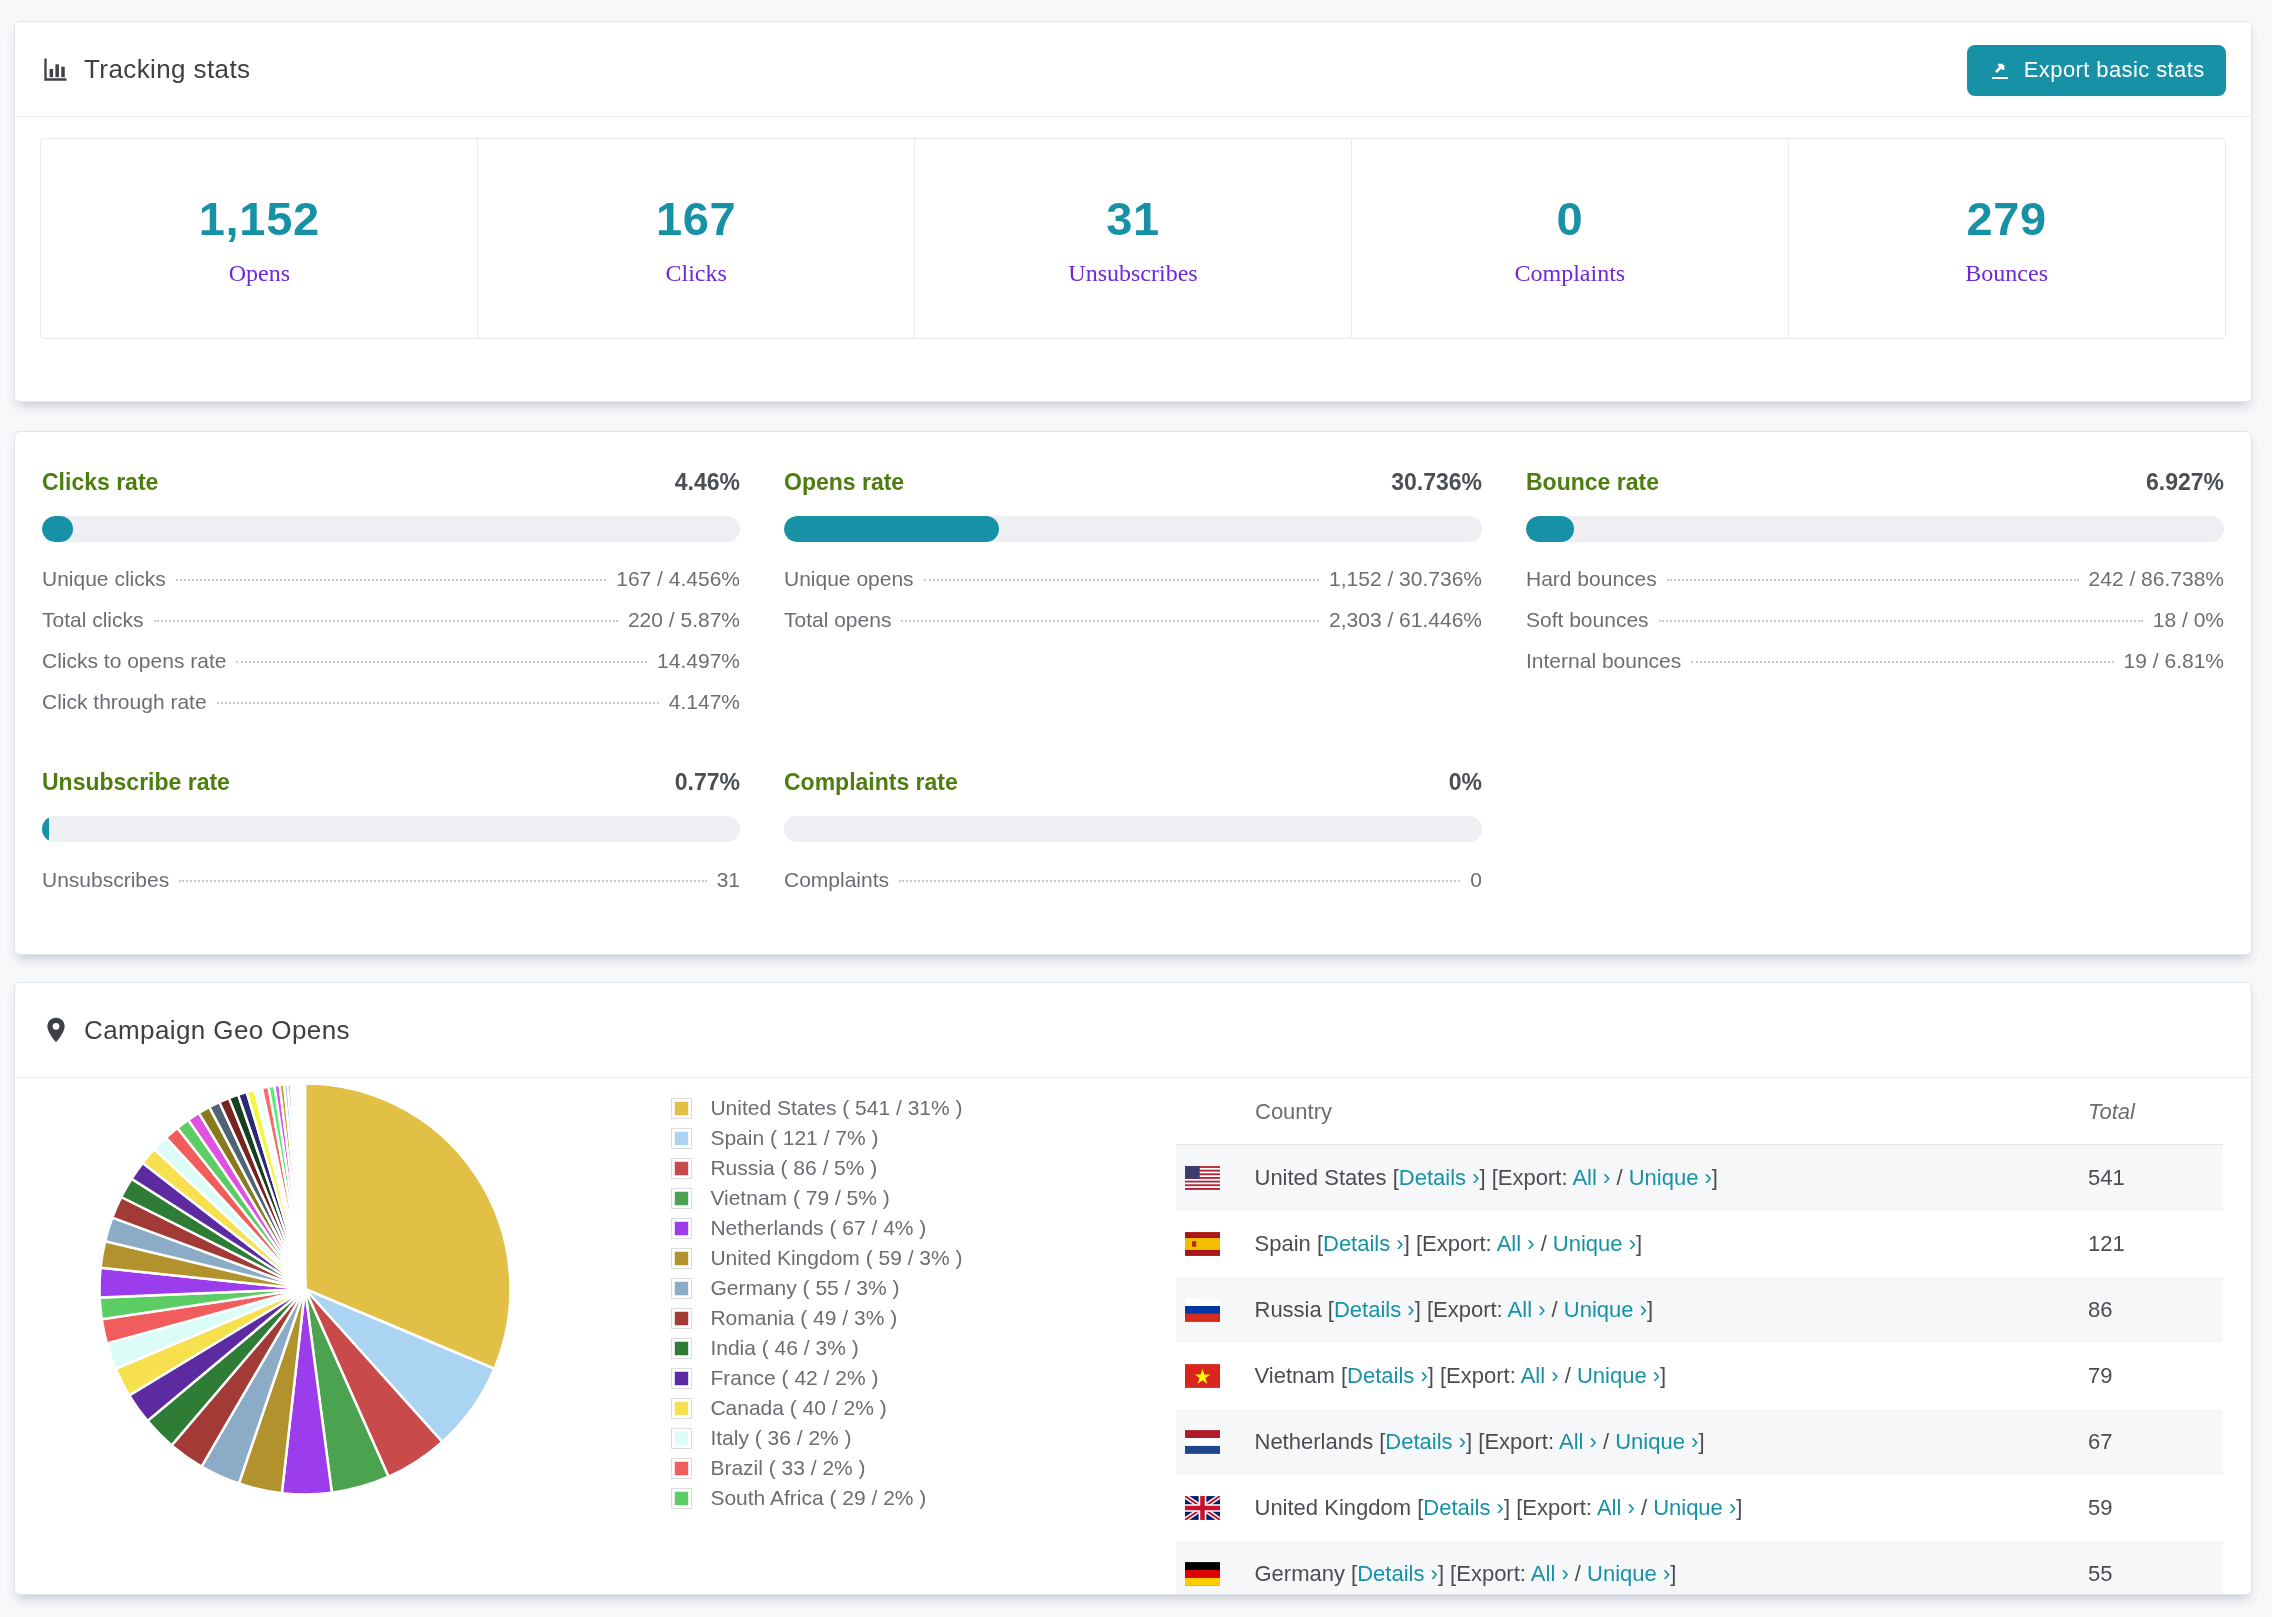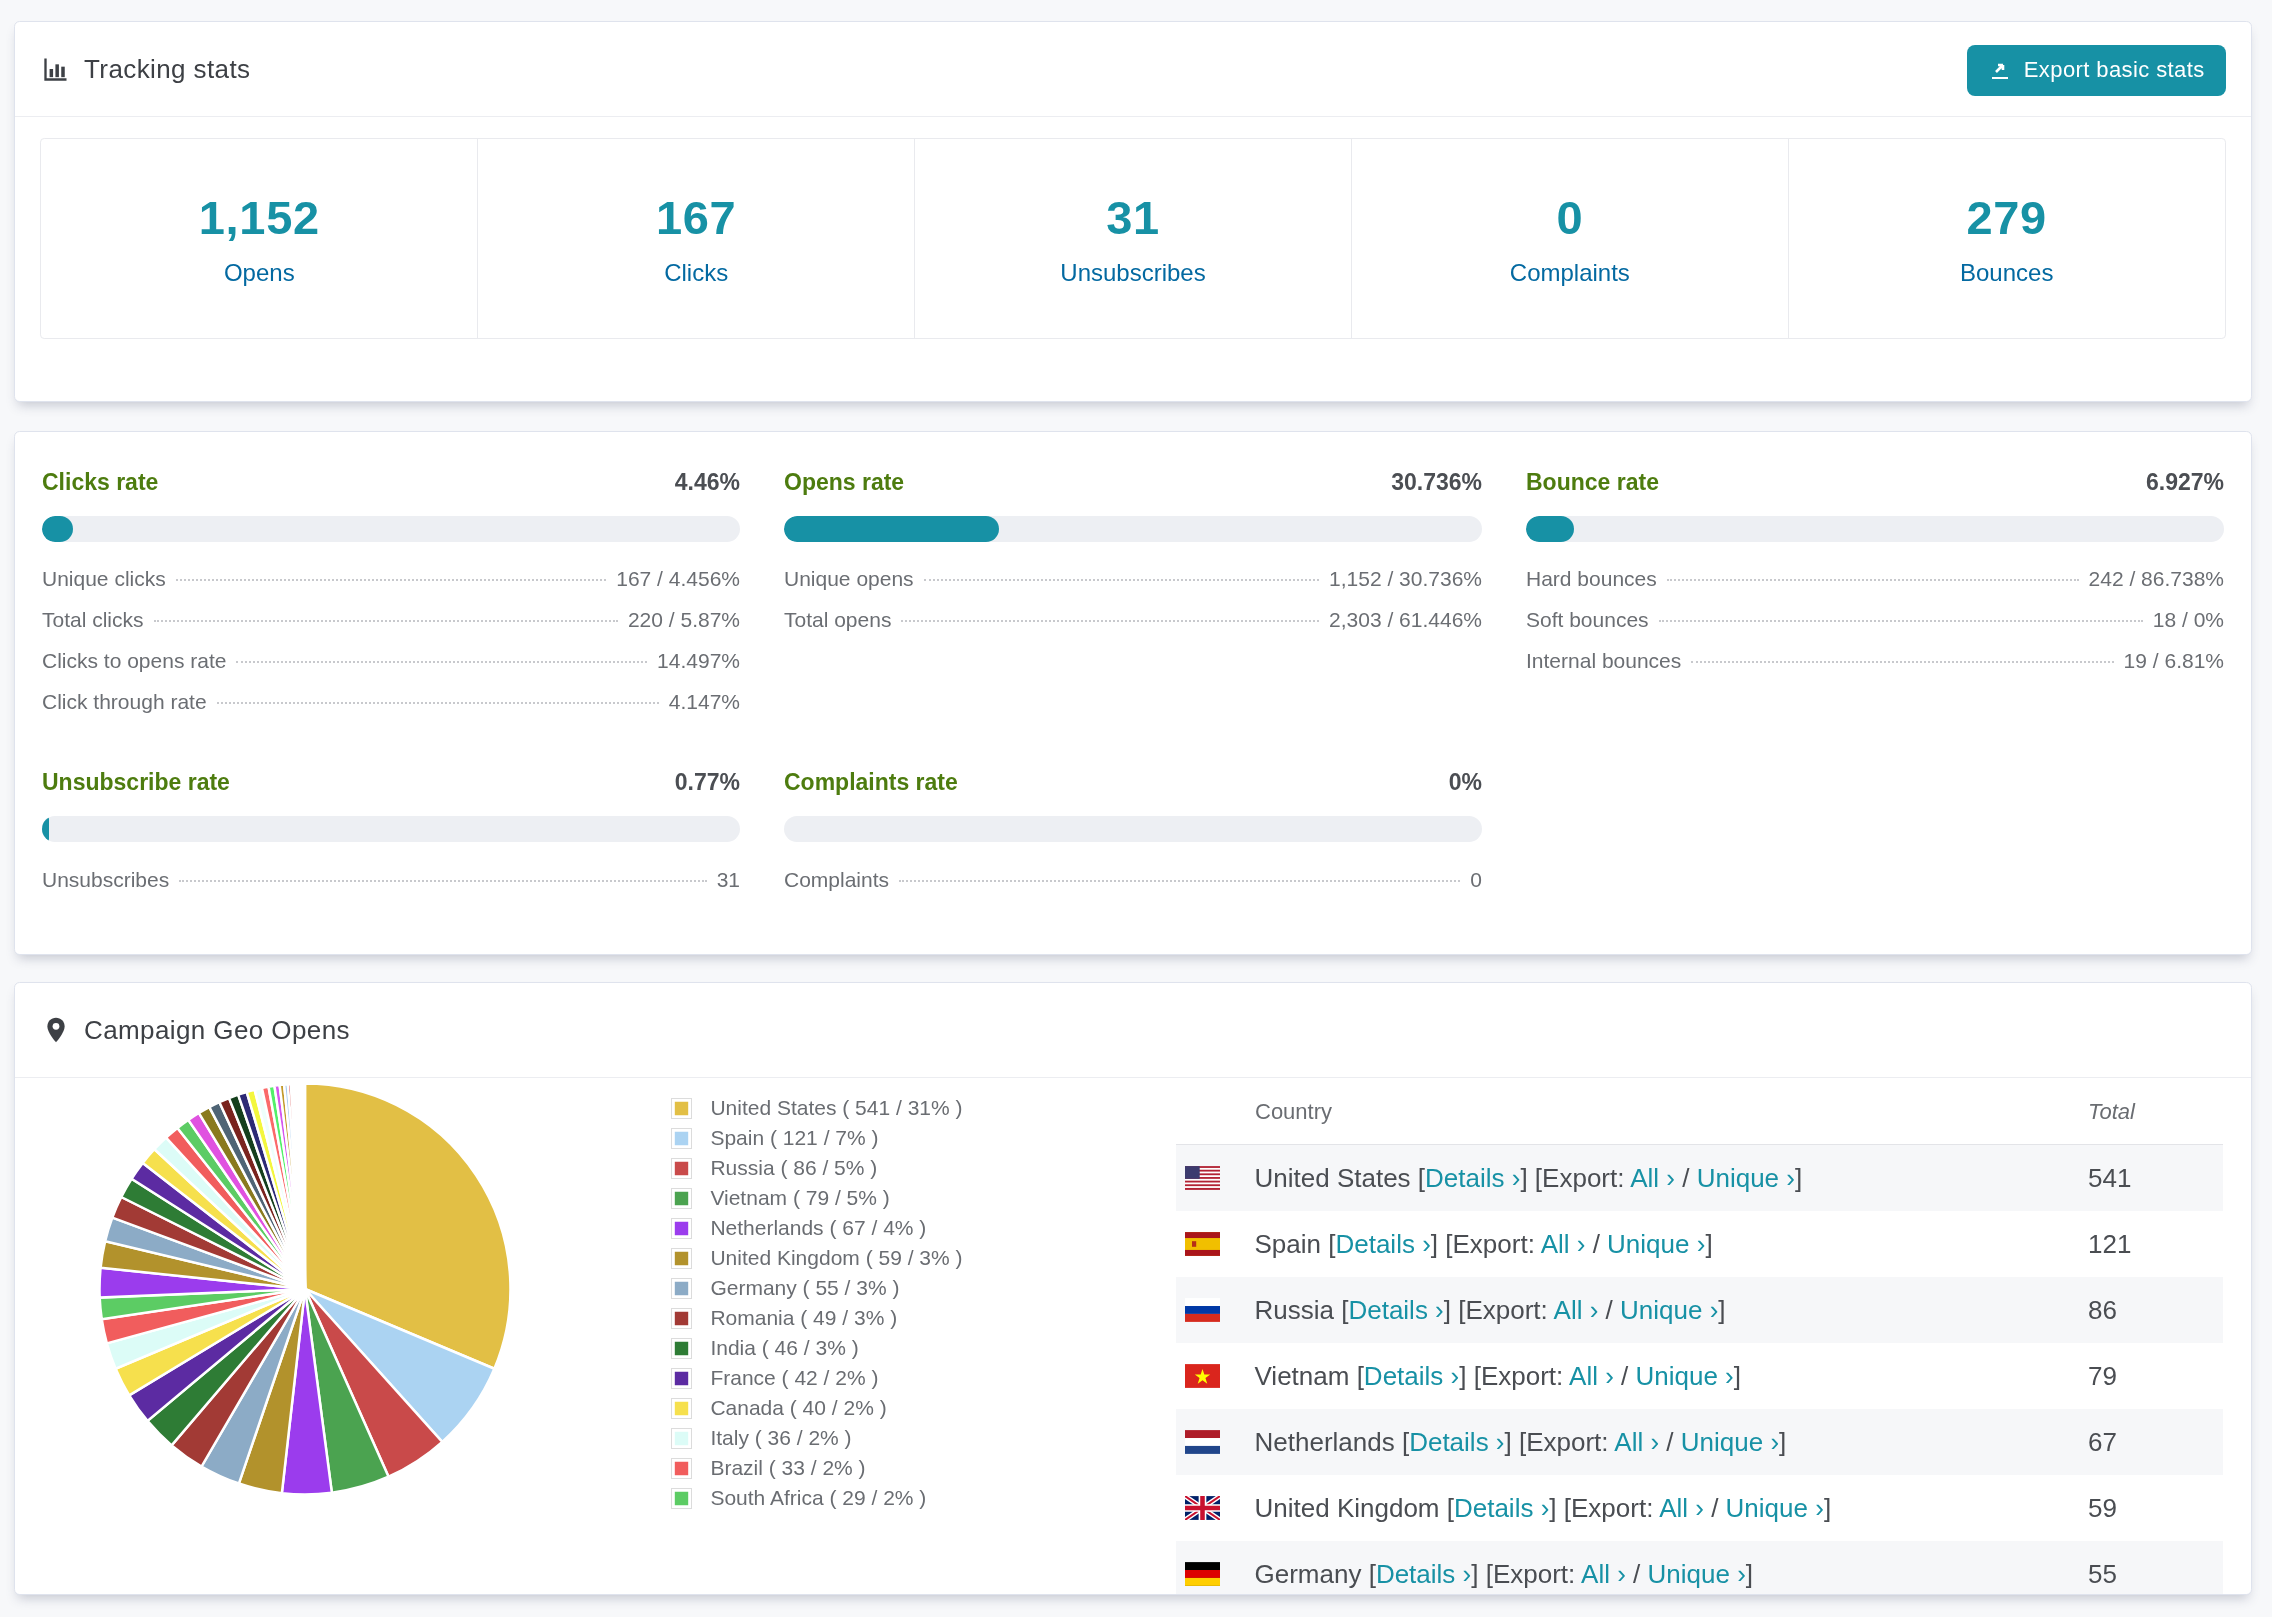--- a/index.html
+++ b/index.html
@@ -45,21 +45,21 @@
     display:flex;
     border:0.7px solid #e9eaee; border-radius:4.2px;
   }
   .stat-box {
     flex:1 1 0; display:flex; flex-direction:column;
     align-items:center; justify-content:center; gap:14px;
     border-right:0.7px solid #e9eaee;
   }
   .stat-box:last-child { border-right:none; }
   .stat-value { font-size:47px; font-weight:bold; color:#1791a5; letter-spacing:0.7px; }
-  .stat-label { font-size:24px; color:#0369a1; }
+  .stat-label { font-size:24px; color:#6d28d9;font-family:Liberation Serif, serif; }
 
   
   .rates-grid {
     padding:37px 27px 0 27px;
     display:grid; grid-template-columns:1fr 1fr 1fr;
     column-gap:44px; row-gap:38px;
   }
   .rate-head { display:flex; justify-content:space-between; align-items:baseline; }
   .rate-title { font-size:23px; font-weight:bold; color:#4d7c0f; }
   .rate-value { font-size:23px; font-weight:bold; color:#4b4e53; }
@@ -80,21 +80,21 @@
   .legend-swatch {
     width:21px; height:21px; flex:0 0 auto;
     border:1.4px solid #dcdcdc; box-shadow:inset 0 0 0 2.8px #fff;
   }
   .legend-label { font-size:21px; color:#6a6d72; white-space:nowrap; }
 
   .geo-table { position:absolute; left:1161px; right:28px; top:97px; }
   .geo-thead { display:flex; height:65px; align-items:center; border-bottom:0.7px solid #e3e4e8; position:relative; font-size:22px; color:#6a6d72; }
   .geo-thead .th-country { padding-left:79px; }
   .geo-thead .th-total { position:absolute; left:912px;font-style:italic; }
-  .geo-row { position:relative; display:flex; align-items:center; height:66px; font-size:26px; color:#4a4d52; }
+  .geo-row { position:relative; display:flex; align-items:center; height:66px; font-size:22px; color:#4a4d52; }
   .geo-row.alt { background:#f6f7f9; }
   .flag-wrap { margin-left:8.5px; width:35px; height:24px; flex:0 0 auto; display:flex; }
   .flag-wrap svg { width:35px; height:24px; }
   .country-cell { margin-left:35px; white-space:nowrap; }
   .geo-link { color:#1791a5; text-decoration:none; cursor:pointer; }
   .total-cell { position:absolute; left:912px; }
 </style>
 </head>
 <body>
 

